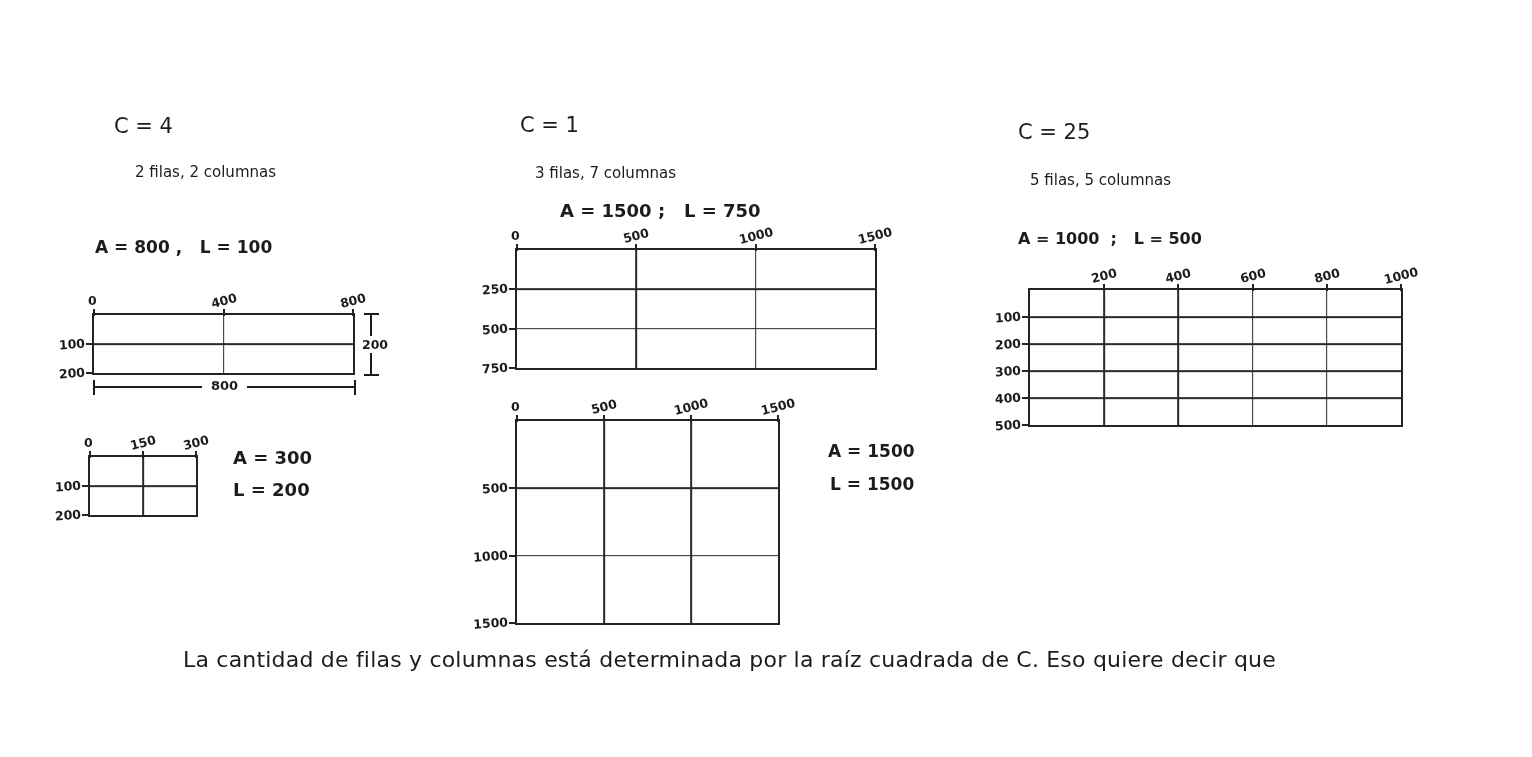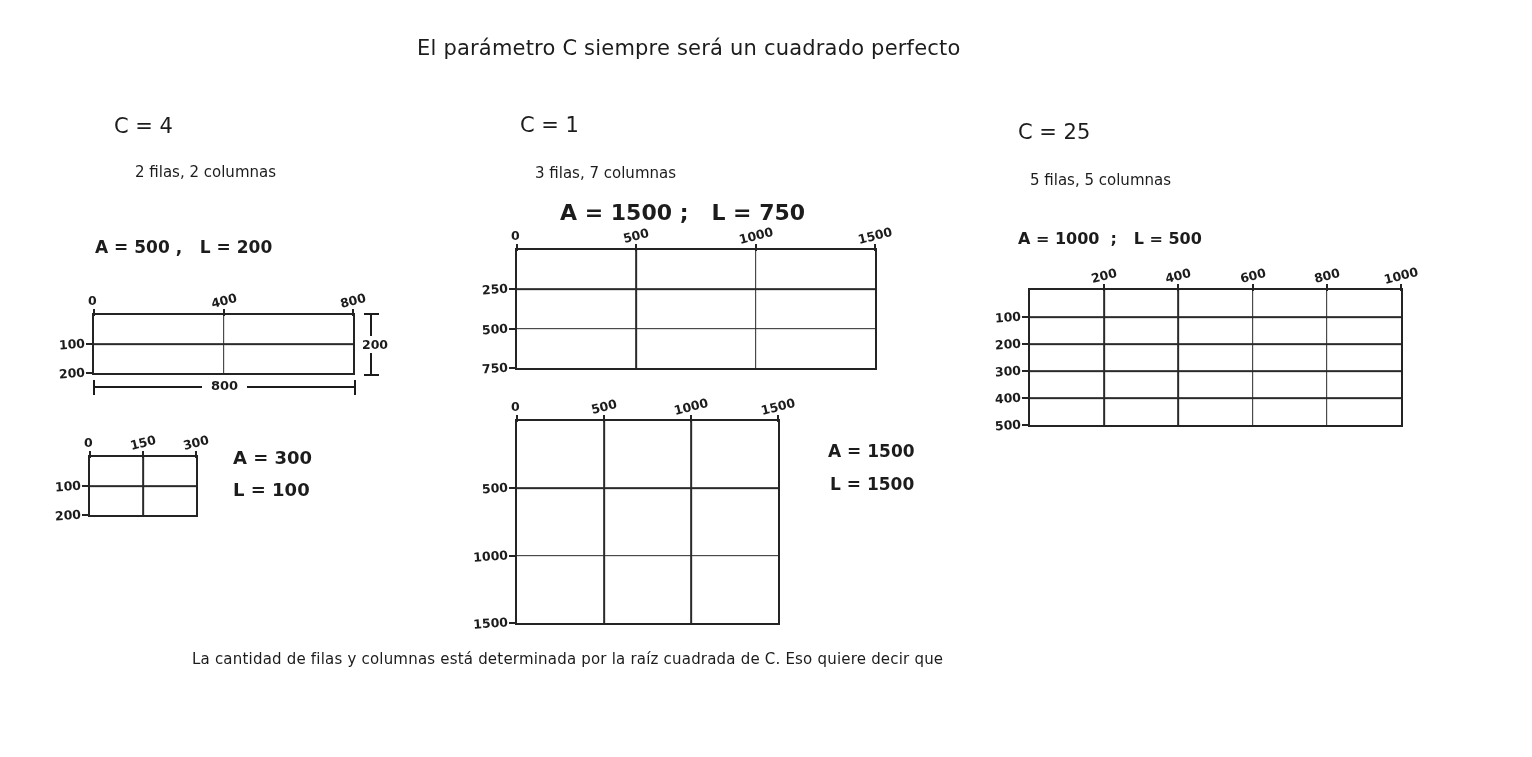--- a/index.html
+++ b/index.html
@@ -26,51 +26,50 @@
 
   
   #grid-c4-main{left:92px;top:313px;width:263px;height:62px;}
   #grid-c4-small{left:88px;top:455px;width:110px;height:62px;}
   #grid-c9-top{left:515px;top:248px;width:362px;height:122px;}
   #grid-c9-bottom{left:515px;top:419px;width:265px;height:206px;}
   #grid-c25-main{left:1028px;top:288px;width:375px;height:139px;}
 
   
   #h-c4{left:98px;top:114px;margin-left:16px;} #sub-c4{left:135px;top:163px;} #p-c4{left:95px;top:237px;}
-  #h-c9{left:520px;top:113px;} #sub-c9{left:535px;top:164px;} #p-c9{left:560px;top:200px;font-size:22px;}
+  #h-c9{left:520px;top:113px;} #sub-c9{left:535px;top:164px;} #p-c9{left:560px;top:200px;font-size:18px;}
   #h-c25{left:1018px;top:120px;} #sub-c25{left:1030px;top:171px;} #p-c25{left:1018px;top:229px;font-size:16px;}
   #ann-c4-a{left:233px;top:447px;} #ann-c4-l{left:233px;top:479px;}
   #ann-c9-a{left:828px;top:441px;font-size:17px;} #ann-c9-l{left:830px;top:474px;font-size:17px;}
 
   
   .vmeasure{position:absolute;left:356px;top:313px;width:30px;height:63px;
             display:flex;flex-direction:column;align-items:center;}
   .vmeasure .mcap{width:15px;height:2.2px;background:#1c1c1c;}
   .vmeasure .mstem{width:2.2px;flex:1;background:#1c1c1c;}
   .vmeasure .mlabel{font-size:12.5px;font-weight:bold;line-height:15px;margin:1px 0 1px 8px;}
 
   
   .hmeasure{position:absolute;left:93px;top:378px;width:263px;height:18px;
             display:flex;align-items:center;}
   .hmeasure .wserif{width:2.2px;height:15px;background:#1c1c1c;}
   .hmeasure .wline{flex:1;height:2.2px;background:#1c1c1c;}
   .hmeasure .wlabel{font-size:13px;font-weight:bold;margin:0 9px;position:relative;top:-2px;}
 
-  .footer{position:absolute;left:192px;top:645px;font-size:15px;line-height:29px;letter-spacing:.2px;}
+  .footer{position:absolute;left:183px;top:645px;font-size:22px;line-height:29px;letter-spacing:.2px;}
 </style>
 </head>
 <body>
 
 <div class="canvas">
 
-  <div class="title">El parámetro C siempre será un cuadrado perfecto</div>
 
   <div class="heading" id="h-c4">C = 4</div>
   <div class="sub" id="sub-c4">2 filas, 2 columnas</div>
-  <div class="params" id="p-c4">A = 500 ,   L = 200</div>
+  <div class="params" id="p-c4">A = 800 ,   L = 100</div>
 
   <div class="grid" id="grid-c4-main">
       <div class="vline" style="left: 50%;"></div>
       <div class="hline" style="top: 50%;"></div>
       <div class="xtick zero" style="left: 0%;">0</div>
       <div class="xmark" style="left: 0%;"></div>
       <div class="xtick" style="left: 50%;">400</div>
       <div class="xmark" style="left: 50%;"></div>
       <div class="xtick" style="left: 100%;">800</div>
       <div class="xmark" style="left: 100%;"></div>
@@ -104,21 +103,21 @@
       <div class="xtick" style="left: 50%;">150</div>
       <div class="xmark" style="left: 50%;"></div>
       <div class="xtick" style="left: 100%;">300</div>
       <div class="xmark" style="left: 100%;"></div>
       <div class="ytick" style="top: 50%;">100</div>
       <div class="ymark" style="top: 50%;"></div>
       <div class="ytick" style="top: 100%;">200</div>
       <div class="ymark" style="top: 100%;"></div>
     </div>
   <div class="ann" id="ann-c4-a">A = 300</div>
-  <div class="ann" id="ann-c4-l">L = 100</div>
+  <div class="ann" id="ann-c4-l">L = 200</div>
 
   <div class="heading" id="h-c9">C = 1</div>
   <div class="sub" id="sub-c9">3 filas, 7 columnas</div>
   <div class="params" id="p-c9">A = 1500 ;   L = 750</div>
 
   <div class="grid" id="grid-c9-top">
       <div class="vline" style="left: 33.3333%;"></div>
       <div class="vline" style="left: 66.6667%;"></div>
       <div class="hline" style="top: 33.3333%;"></div>
       <div class="hline" style="top: 66.6667%;"></div>

